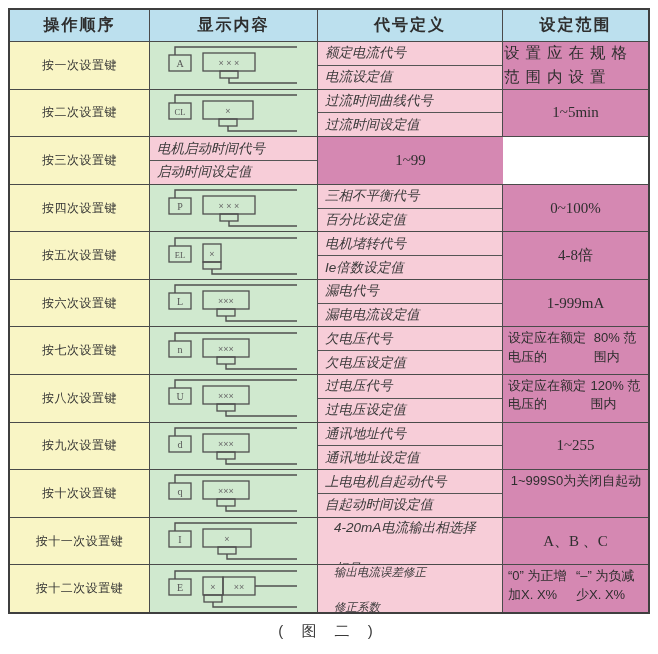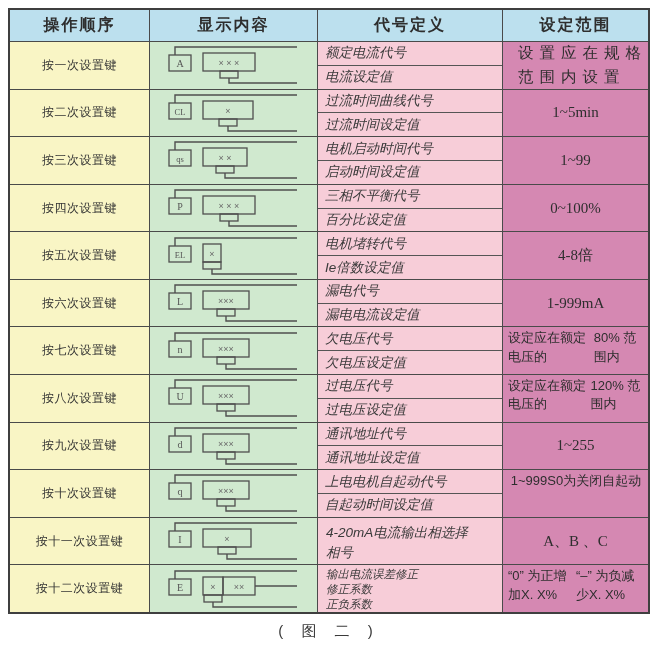--- a/index.html
+++ b/index.html
@@ -20,29 +20,29 @@
   .hcell {
     background:#bce0ee; display:flex; align-items:center; justify-content:center;
     font-size:16px; font-weight:bold; letter-spacing:2px; color:#2e2e2e;
   }
   .c1 { background:#f9f5c5; display:flex; align-items:center; justify-content:center;
         font-size:12px; letter-spacing:0.5px; color:#333; }
   .c2 { background:#d0e9cf; display:flex; align-items:center; justify-content:center; }
   .c3 { background:#f7cdd8; display:flex; flex-direction:column;font-style:italic; }
   .c3 .half { flex:1; display:flex; align-items:center; padding-left:7px; font-size:13.5px; color:#3a3a3a; }
   .c3 .half.divided { border-bottom:1px solid #555; }
-  .c3.single { justify-content:flex-end; padding-left:8px; }
+  .c3.single { justify-content:flex-start; padding-left:16px;gap:20px; }
   .c3.single .ln { font-size:13.5px; line-height:1.55; color:#3a3a3a; }
   .c3.single.small3 .ln { font-size:11.5px; line-height:1.3; }
   .c4 { background:#d588b2; color:#2e2e2e; }
   .c4.center { display:flex; align-items:center; justify-content:center;
                font-family:"Liberation Serif", serif; font-size:15px; }
   .c4.left { display:flex; justify-content:center; padding:2px 4px 2px 5px; }
   .c4.left .ln { font-size:13px; line-height:1.4; }
-  .c4.spaced { display:flex; flex-direction:column; justify-content:flex-end; padding-left:15px; }
+  .c4.spaced { display:flex; flex-direction:column; justify-content:flex-end; padding-left:1px; }
   .c4.spaced .ln { font-size:15.5px; letter-spacing:6px; line-height:1.55; }
   .caption {
     position:absolute; left:0; top:622px; width:658px; text-align:center;
     font-size:15px; letter-spacing:7px; color:#3a3a3a;
   }
   svg.dicon { display:block; }
 </style>
 </head>
 <body>
 
@@ -100,31 +100,20 @@
           <div class="half divided">过流时间曲线代号</div>
           <div class="half">过流时间设定值</div>
         </div>
     <div class="cell c4 center">1~5min</div>
   </div>
 
   <div class="trow">
     <div class="cell c1">
           <span>按三次设置键</span>
         </div>
-    <div class="cell c2">
-          <svg class="dicon" width="150" height="46" viewBox="0 0 150 46">
-            <polyline points="16,13 16,5 138,5" fill="none" stroke="#4f4f4f" stroke-width="1.4"></polyline>
-            <rect x="10" y="13" width="22" height="16" fill="none" stroke="#4f4f4f" stroke-width="1.3"></rect>
-            <text x="21" y="25" text-anchor="middle" font-size="8.5" font-family="&quot;Liberation Serif&quot;, serif" fill="#555">qs</text>
-            <rect x="44" y="11" width="44" height="18" fill="none" stroke="#4f4f4f" stroke-width="1.3"></rect>
-            <text x="66" y="24" text-anchor="middle" font-size="9" fill="#6a6a6a" font-family="&quot;Liberation Sans&quot;, sans-serif">× ×</text>
-            <rect x="57" y="29" width="18" height="7" fill="none" stroke="#4f4f4f" stroke-width="1.3"></rect>
-            <polyline points="66,36 66,41 138,41" fill="none" stroke="#4f4f4f" stroke-width="1.4"></polyline>
-          </svg>
-        </div>
     <div class="cell c3">
           <div class="half divided">电机启动时间代号</div>
           <div class="half">启动时间设定值</div>
         </div>
     <div class="cell c4 center">1~99</div>
   </div>
 
   <div class="trow">
     <div class="cell c1">
           <span>按四次设置键</span>

